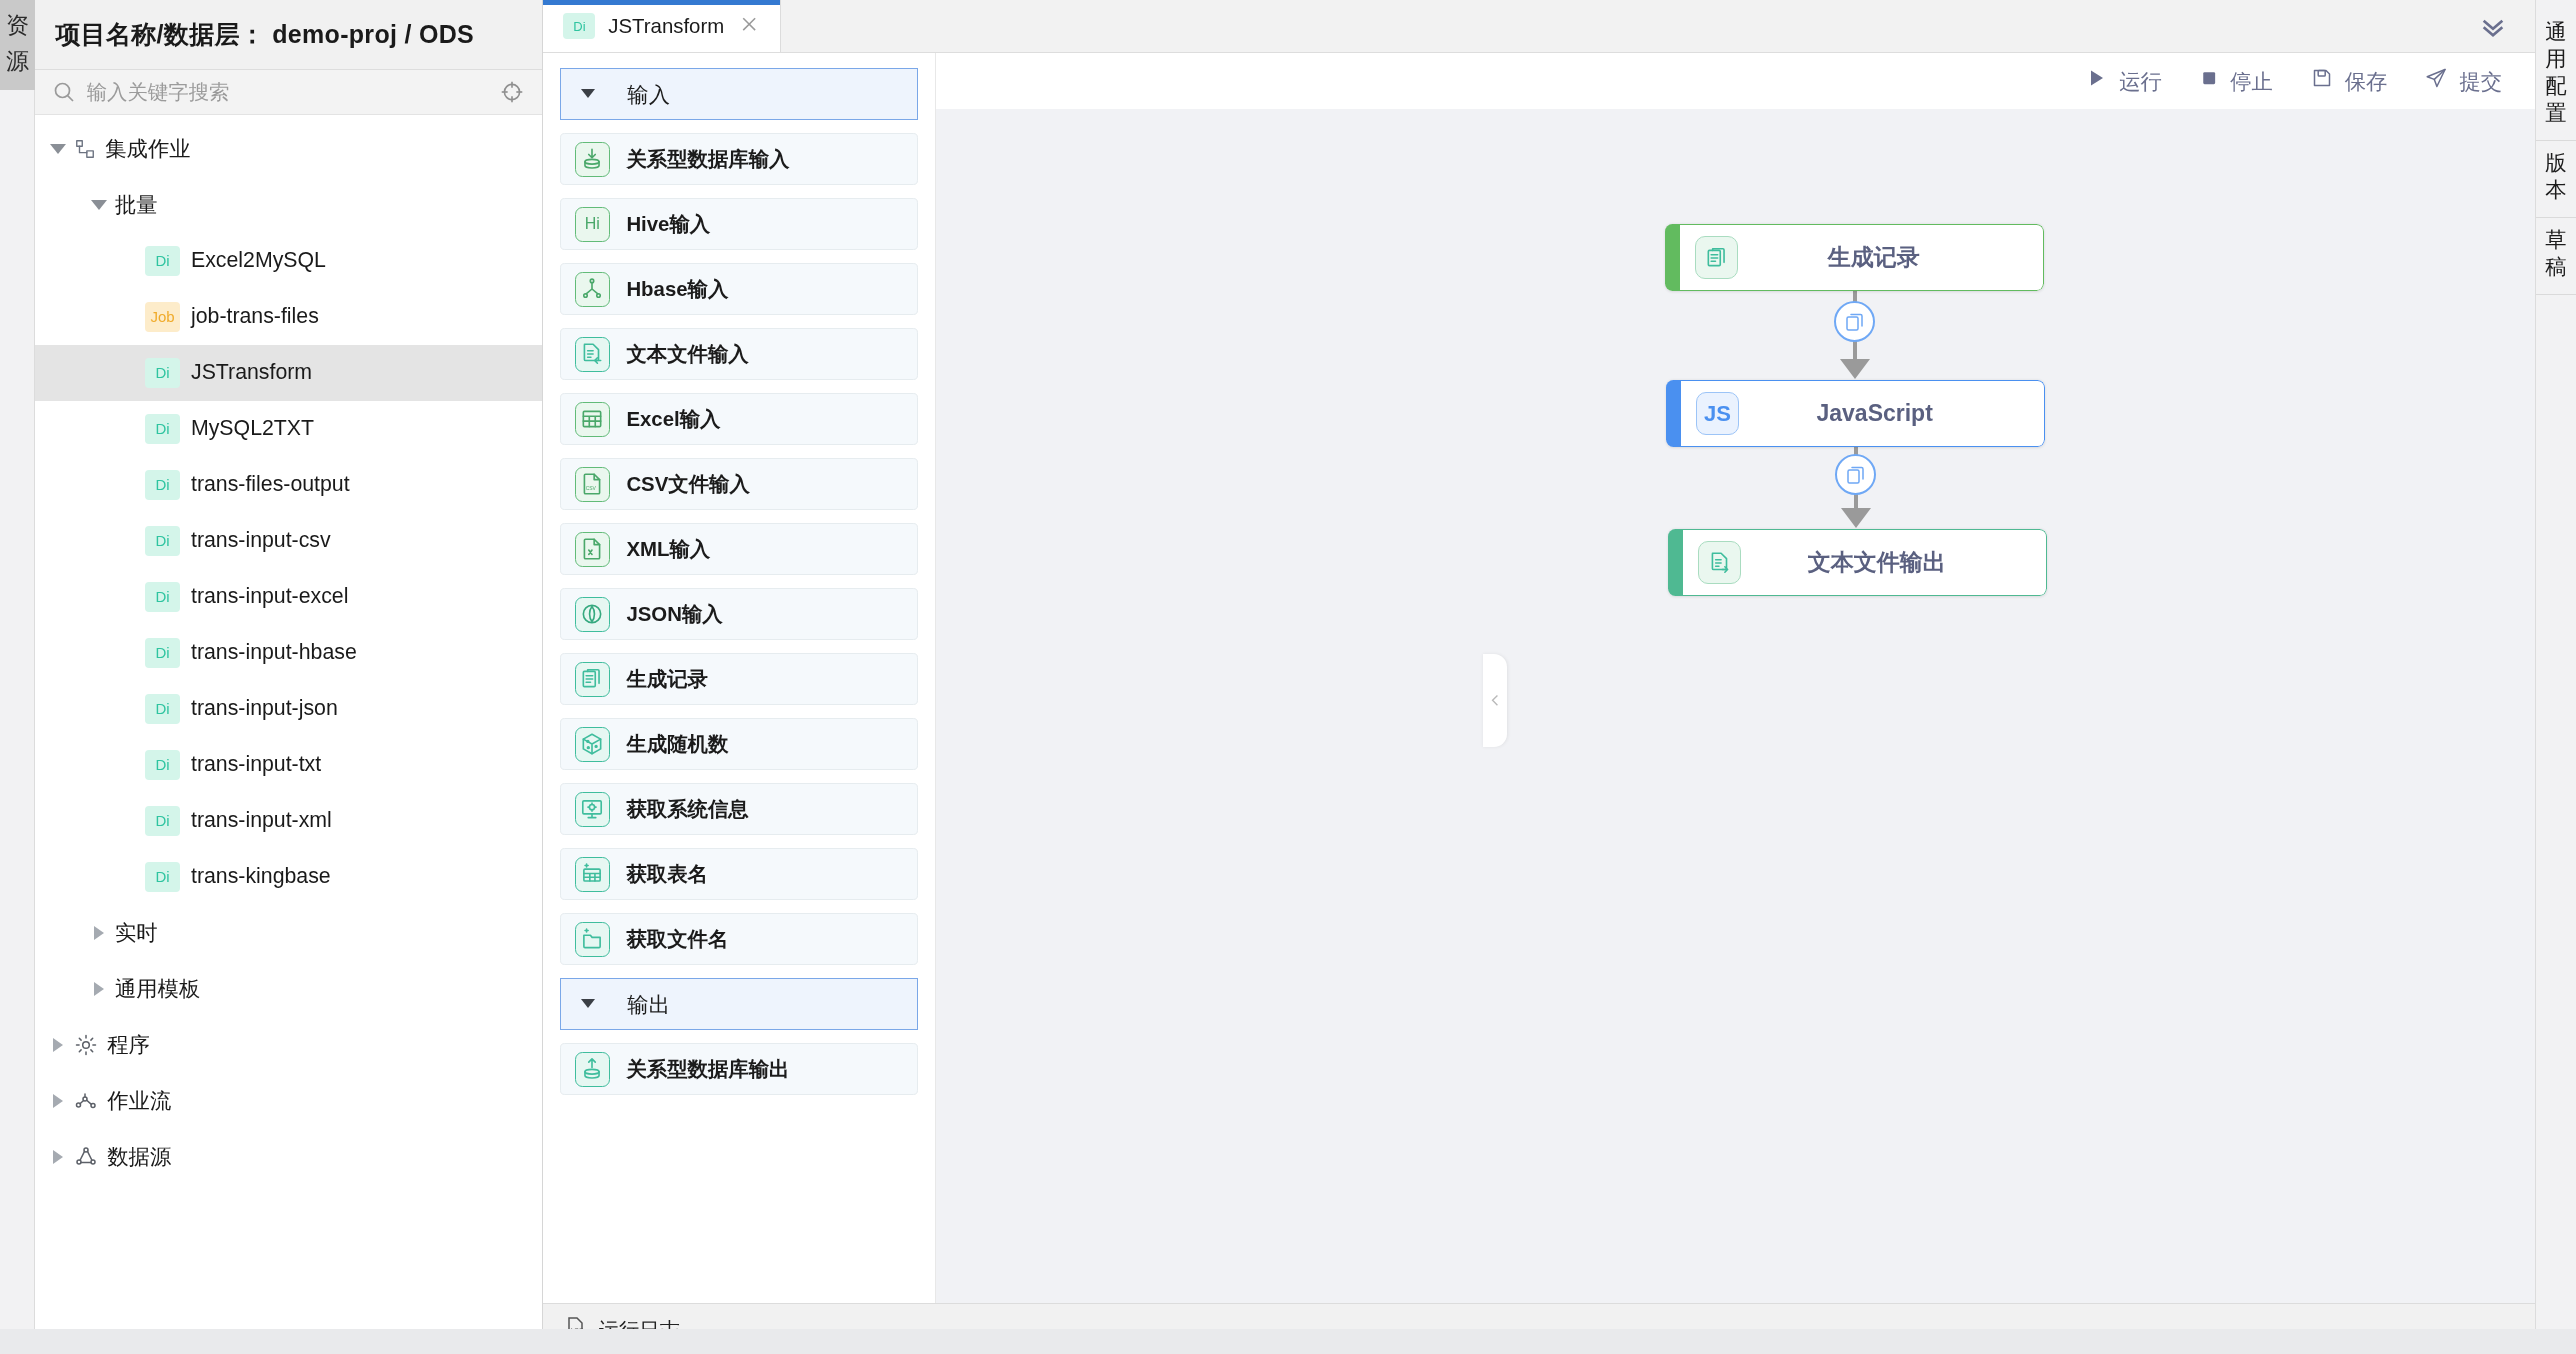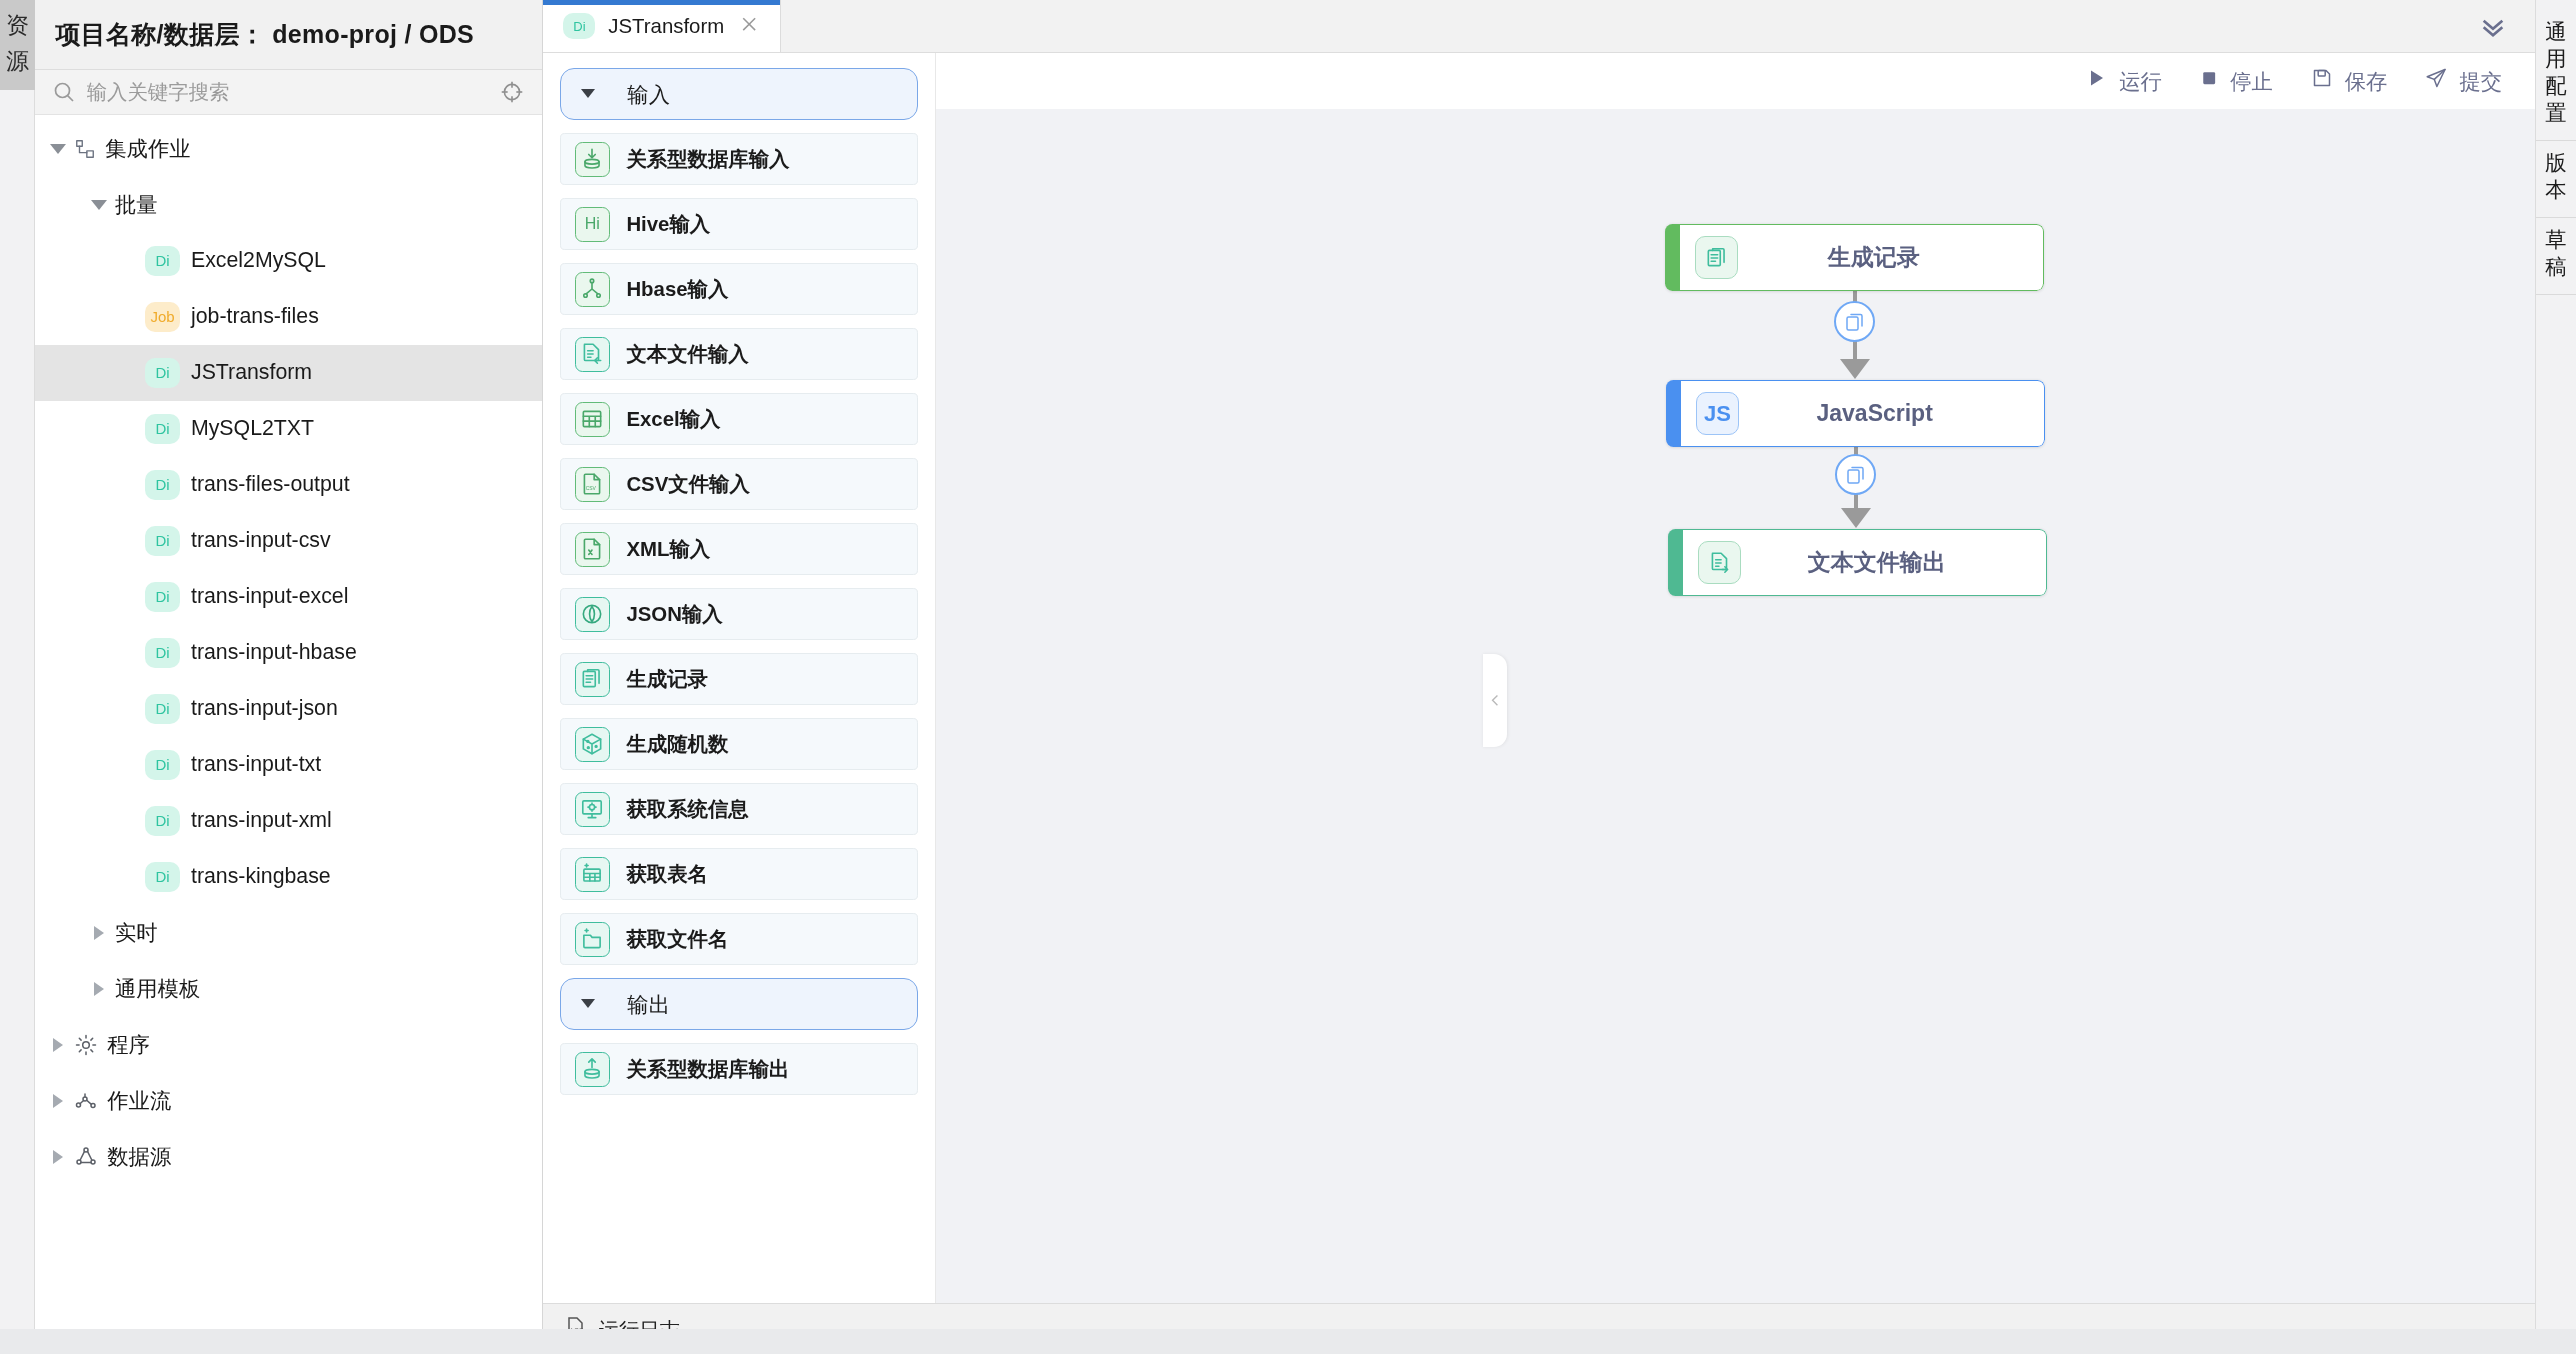--- a/index.html
+++ b/index.html
@@ -117,21 +117,21 @@
     width: 0; height: 0;
     border-top: 7.4px solid transparent;
     border-bottom: 7.4px solid transparent;
     border-left: 10.2px solid #a5aab1;
   }
   .node-icon { flex: 0 0 auto; margin-right: 9.3px; display: flex; align-items: center;}
   .badge {
     display: inline-flex;
     align-items: center; justify-content: center;
     width: 35px; height: 30px;
-    border-radius: 10px;
+    border-radius: 4px;
     font-size: 15px;
     font-weight: 500;
     margin-right: 11px;
     flex: 0 0 35px;
   }
   .badge.di { background: #d4f5ea; color: #2fc4a0; }
   .badge.job { background: #fdecca; color: #f0ab2b; }
   .tree-label { font-size: 21.3px; color: #1a1a1a; }
   .lvl1 { padding-left: 54px; }
   .lvl2 { padding-left: 84px; }
@@ -202,21 +202,21 @@
     background: #ffffff;
     padding: 15px 16.7px 0 16.7px;
     overflow: hidden;
     position: relative;
     border-right: 0.9px solid #e8e8e8;
   }
   .group-header {
     height: 52px;
     background: #eef4fd;
     border: 0.9px solid #7aa7e8;
-    border-radius: 14px;
+    border-radius: 0;
     display: flex;
     align-items: center;
     padding-left: 16.7px;
     gap: 24px;
     margin-bottom: 13px;
     cursor: pointer;
   }
   .group-header .tri-down { border-top-color: #3b3f46; border-left-width: 7.4px; border-right-width: 7.4px; border-top-width: 9.3px;}
   .group-label { font-size: 21.3px; color: #1c1c1c; }
   .palette-item {

